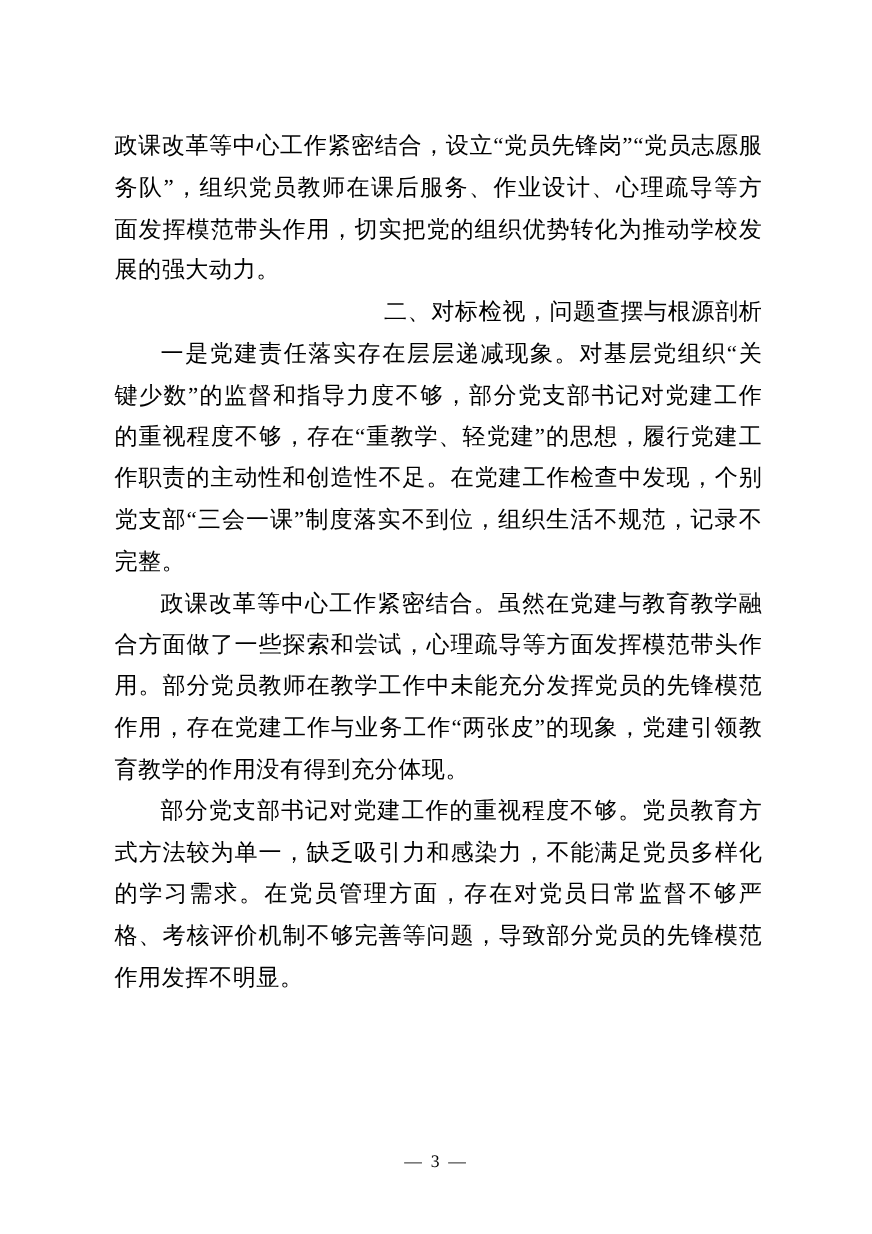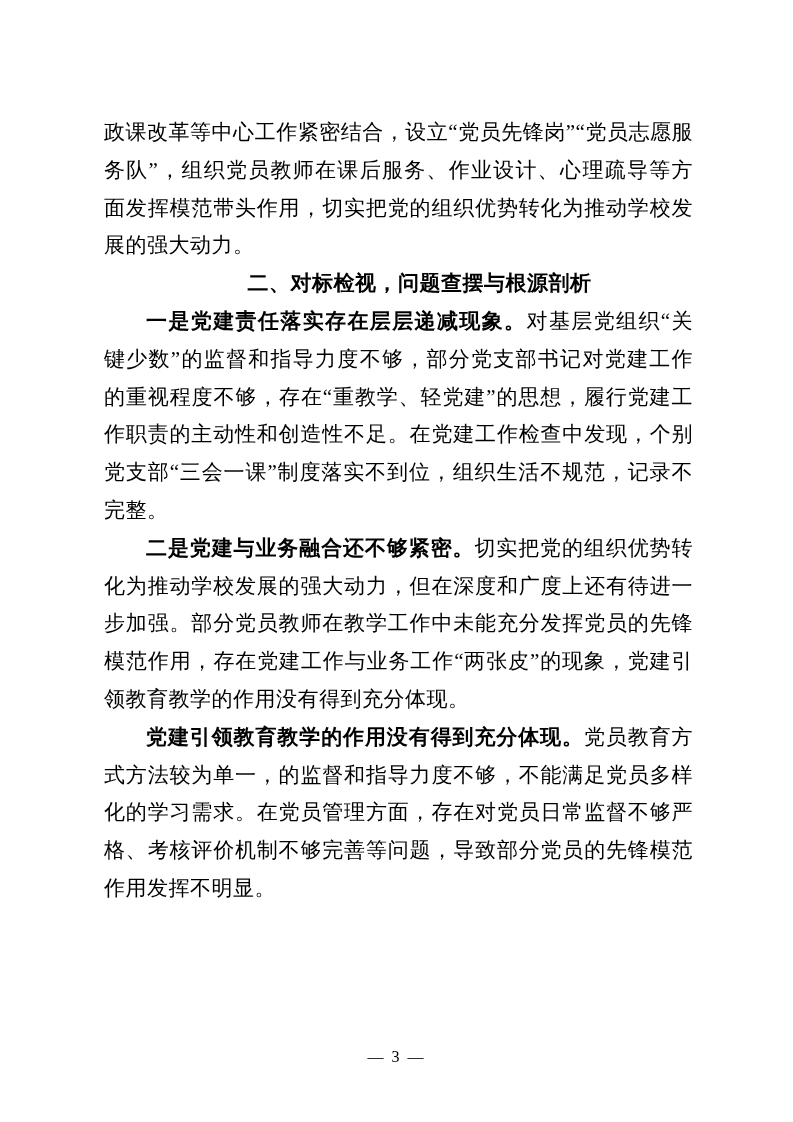--- a/index.html
+++ b/index.html
@@ -27,25 +27,25 @@
     line-height: 37.8px;
     text-align: justify;
     text-indent: 2em;
     letter-spacing: 0.5px;
   }
   .para.no-indent {
     text-indent: 0;
   }
   .para.heading,
   .para.subheading {
-    font-weight: bold;
-    text-align: center;
+    font-weight: normal;
+    text-align: right;
   }
   .lead {
-    font-weight: bold;
+    font-weight: normal;
   }
   .footer {
     position: absolute;
     left: 0;
     bottom: 56px;
     width: 100%;
     text-align: center;
     font-size: 16px;
     letter-spacing: 2px;
     color: #000000;
@@ -58,23 +58,23 @@
 <div class="page">
   <div class="text-block">
 
     <p class="para no-indent">政课改革等中心工作紧密结合，设立“党员先锋岗”“党员志愿服务队”，组织党员教师在课后服务、作业设计、心理疏导等方面发挥模范带头作用，切实把党的组织优势转化为推动学校发展的强大动力。</p>
 
     <p class="para heading">二、对标检视，问题查摆与根源剖析</p>
 
 
     <p class="para"><span class="lead">一是党建责任落实存在层层递减现象。</span><span>对基层党组织“关键少数”的监督和指导力度不够，部分党支部书记对党建工作的重视程度不够，存在“重教学、轻党建”的思想，履行党建工作职责的主动性和创造性不足。在党建工作检查中发现，个别党支部“三会一课”制度落实不到位，组织生活不规范，记录不完整。</span></p>
 
-    <p class="para"><span class="lead">二是党建与业务融合还不够紧密。</span><span>切实把党的组织优势转化为推动学校发展的强大动力，但在深度和广度上还有待进一步加强。部分党员教师在教学工作中未能充分发挥党员的先锋模范作用，存在党建工作与业务工作“两张皮”的现象，党建引领教育教学的作用没有得到充分体现。</span></p>
+    <p class="para"><span class="lead">政课改革等中心工作紧密结合。</span><span>虽然在党建与教育教学融合方面做了一些探索和尝试，心理疏导等方面发挥模范带头作用。部分党员教师在教学工作中未能充分发挥党员的先锋模范作用，存在党建工作与业务工作“两张皮”的现象，党建引领教育教学的作用没有得到充分体现。</span></p>
 
-    <p class="para"><span class="lead">党建引领教育教学的作用没有得到充分体现。</span><span>党员教育方式方法较为单一，的监督和指导力度不够，不能满足党员多样化的学习需求。在党员管理方面，存在对党员日常监督不够严格、考核评价机制不够完善等问题，导致部分党员的先锋模范作用发挥不明显。</span></p>
+    <p class="para"><span class="lead">部分党支部书记对党建工作的重视程度不够。</span><span>党员教育方式方法较为单一，缺乏吸引力和感染力，不能满足党员多样化的学习需求。在党员管理方面，存在对党员日常监督不够严格、考核评价机制不够完善等问题，导致部分党员的先锋模范作用发挥不明显。</span></p>
 
 
   </div>
 
   <div class="footer">
     <span>— 3 —</span>
   </div>
 </div>
 
 </body></html>

